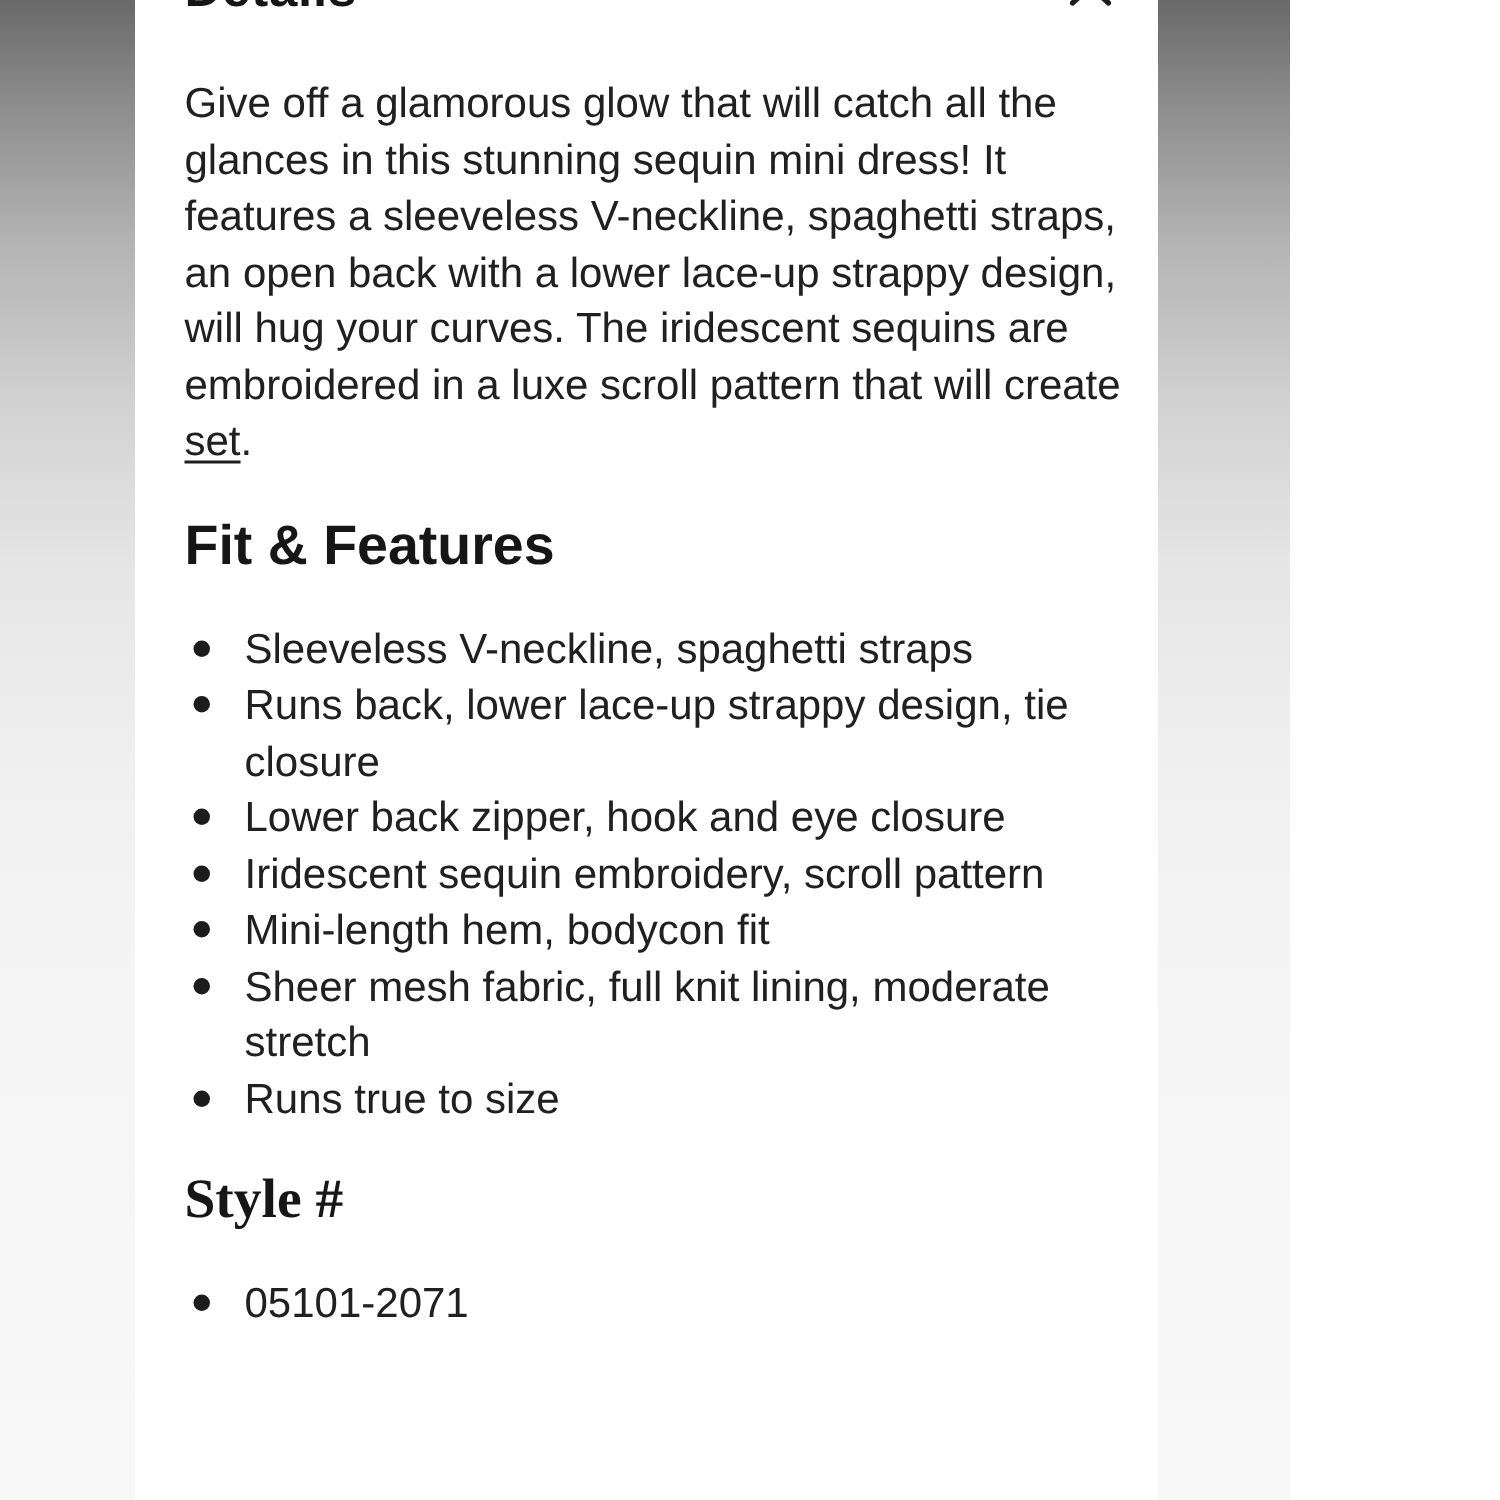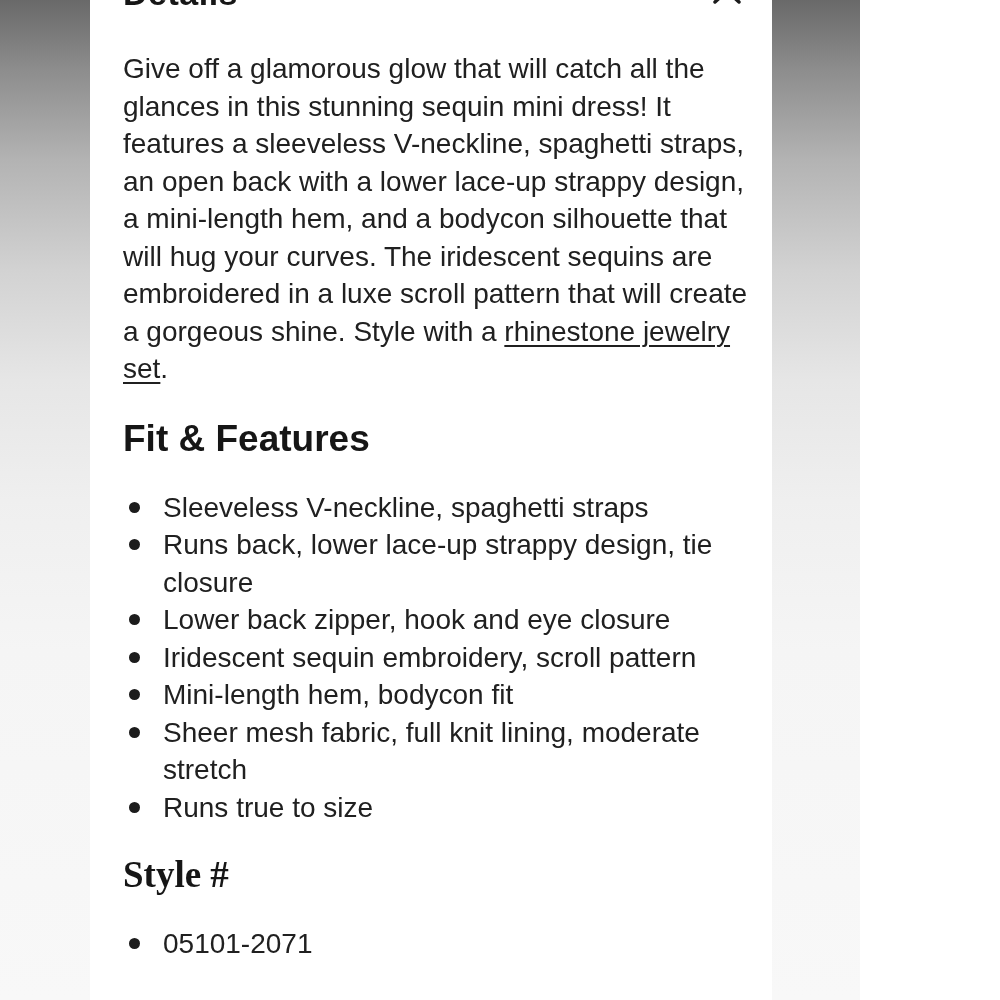--- a/index.html
+++ b/index.html
@@ -131,24 +131,22 @@
           <polyline points="2,14 14,3 26,14" stroke="#1c1c1c" stroke-width="3.5" stroke-linecap="round" stroke-linejoin="round"></polyline>
         </svg>
       </div>
     </div>
 
     <div class="para">
         <div class="para-line"><span>Give off a glamorous glow that will catch all the</span></div>
         <div class="para-line"><span>glances in this stunning sequin mini dress! It</span></div>
         <div class="para-line"><span>features a sleeveless V-neckline, spaghetti straps,</span></div>
         <div class="para-line"><span>an open back with a lower lace-up strappy design,</span></div>
-        <div class="para-line"><span>a mini-length hem, and a bodycon silhouette that</span></div>
         <div class="para-line"><span>will hug your curves. The iridescent sequins are</span></div>
         <div class="para-line"><span>embroidered in a luxe scroll pattern that will create</span></div>
-        <div class="para-line"><span>a gorgeous shine. Style with a </span><span class="link">rhinestone jewelry</span></div>
         <div class="para-line"><span class="link">set</span><span>.</span></div>
       </div>
 
     <div class="subhead">Fit &amp; Features</div>
 
     <ul class="bullets">
         <li>Sleeveless V-neckline, spaghetti straps</li>
         <li>Runs back, lower lace-up strappy design, tie closure</li>
         <li>Lower back zipper, hook and eye closure</li>
         <li>Iridescent sequin embroidery, scroll pattern</li>

